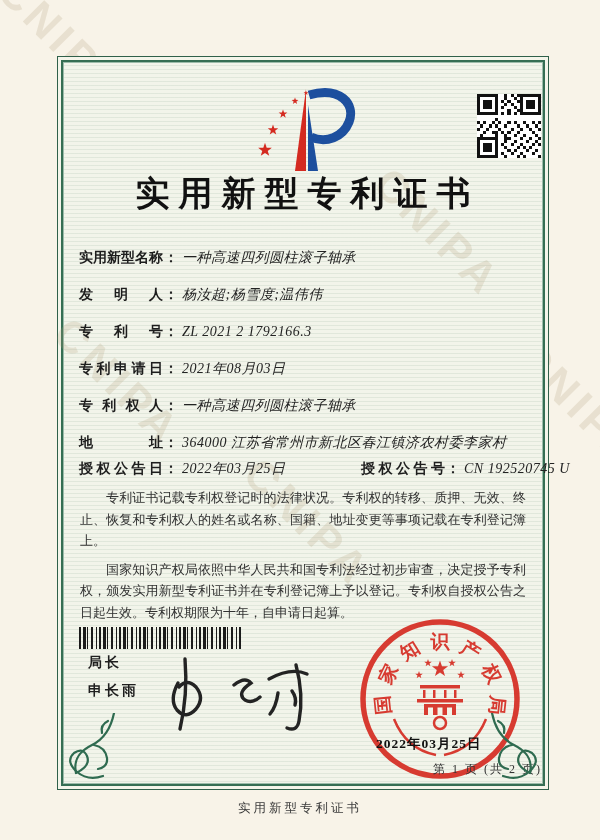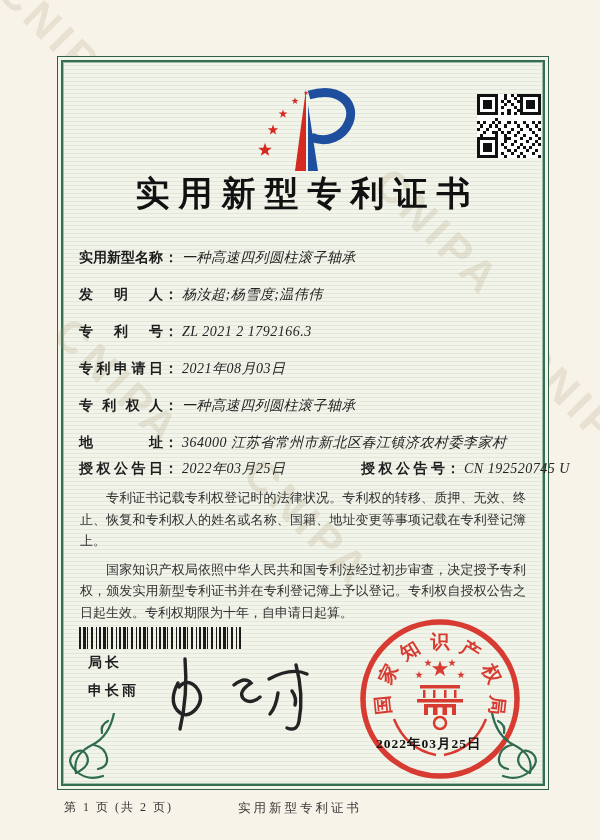--- a/index.html
+++ b/index.html
@@ -34,21 +34,21 @@
       background:
        repeating-linear-gradient(90deg,#1b1b1b 0 2px,transparent 2px 4px,#1b1b1b 4px 7px,
         transparent 7px 8px,#1b1b1b 8px 9px,transparent 9px 12px,#1b1b1b 12px 14px,
         transparent 14px 17px,#1b1b1b 17px 18px,transparent 18px 20px);}
   .signer{position:absolute;left:24px;top:586px;font-size:14px;font-weight:bold;
       letter-spacing:3px;color:#1f1f1f;line-height:28px;}
   .signature{position:absolute;left:90px;top:588px;}
   .seal{position:absolute;left:292px;top:552px;opacity:0.9;}
   .seal-date{position:absolute;left:312px;top:672px;font-size:13.5px;font-weight:bold;
       letter-spacing:1px;color:#111;z-index:3;}
-  .page-ind{position:absolute;left:0;right:0;top:736px;text-align:left;font-size:12px;
+  .page-ind{position:absolute;left:0;right:0;top:698px;text-align:right;font-size:12px;
       letter-spacing:2px;color:#333;}
   .flourish{position:absolute;bottom:4px;z-index:1;}
   .fl-left{left:4px;}
   .fl-right{right:4px;transform:scaleX(-1);}
   .contnote{position:absolute;left:0;right:0;top:800px;text-align:center;font-size:12.5px;
       letter-spacing:3px;color:#3a3a3a;}
 </style>
 </head>
 <body>
 

